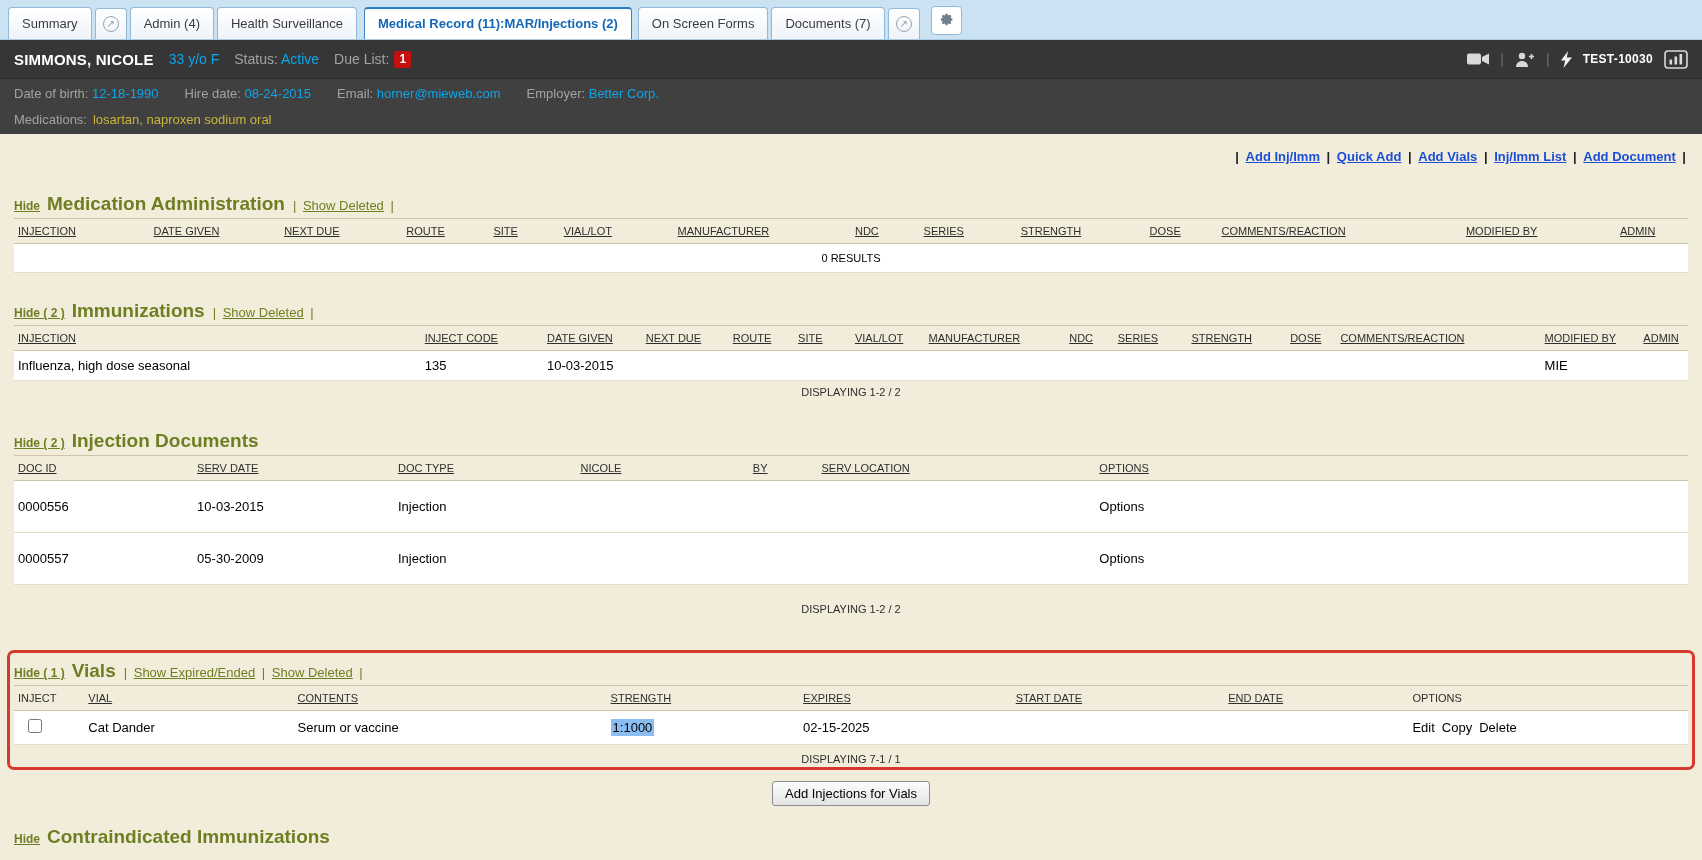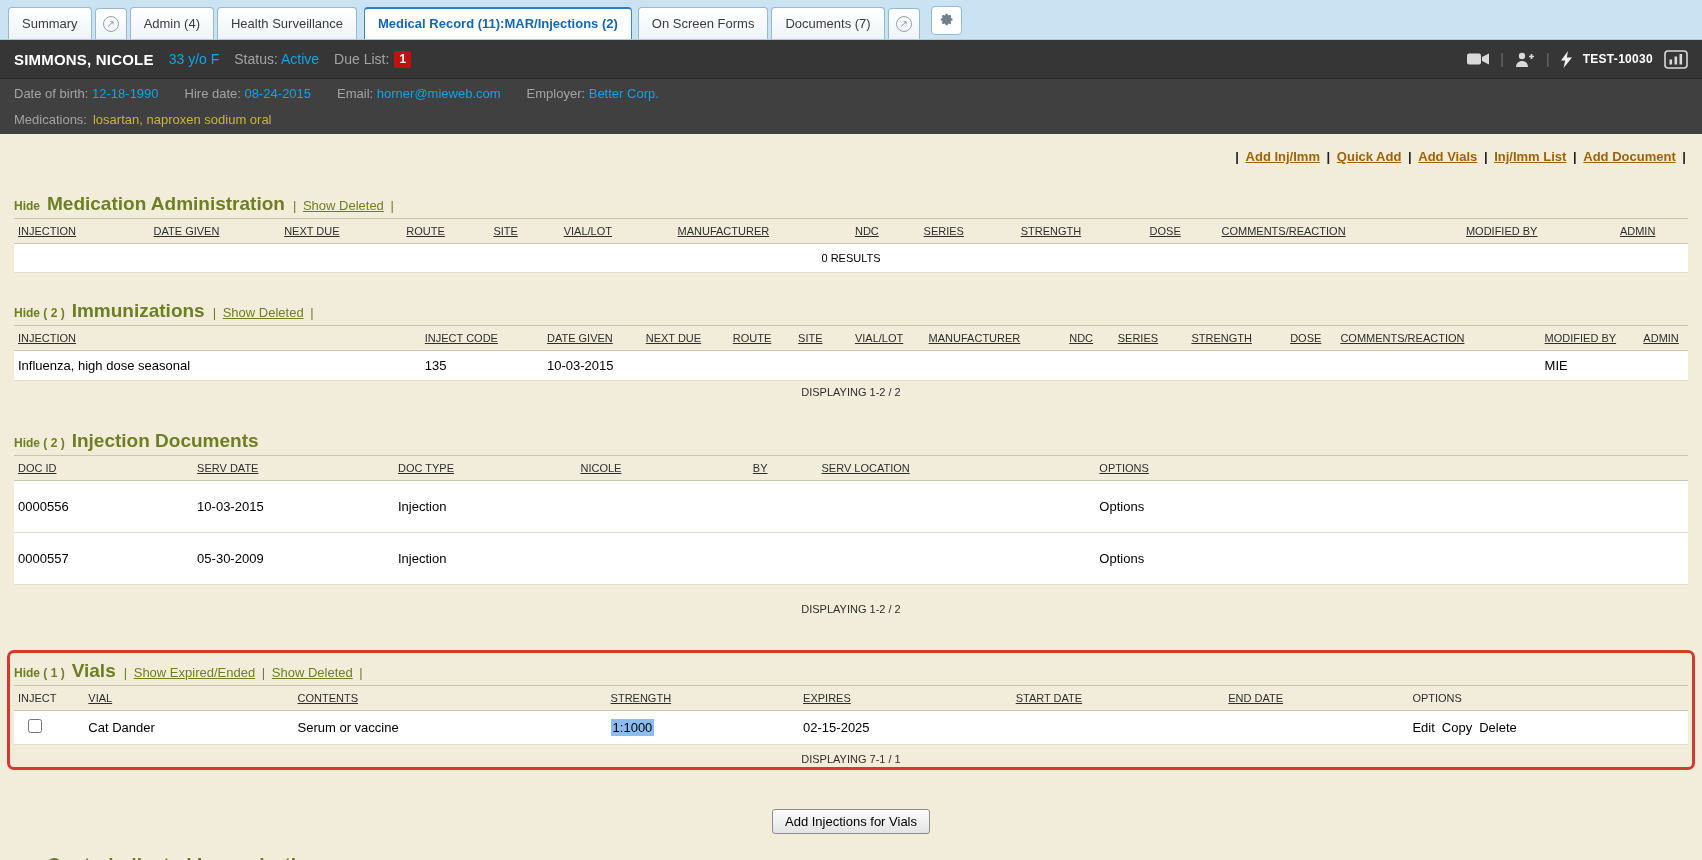--- a/index.html
+++ b/index.html
@@ -34,43 +34,43 @@
   .badge { background:#c40f0f; color:#fff; min-width:17px; height:17px; display:inline-flex; align-items:center; justify-content:center; font-size:12px; font-weight:bold; border-radius:2px; padding:0 3px; margin-left:5px; }
   .phead-right { margin-left:auto; display:flex; align-items:center; gap:11px; }
   .pdiv { color:#707070; font-size:14px; }
   .chart-id { font-weight:bold; font-size:12px; letter-spacing:.3px; }
   .phead2 { display:flex; background:#404040; color:#e6e6e6; height:29px; align-items:center; padding:0 14px; font-size:13px; gap:26px; border-top:1px solid #2a2a2a; }
   .phead3 { display:flex; background:#404040; color:#e6e6e6; height:27px; align-items:center; padding:0 14px 3px; font-size:13px; gap:6px; }
   .med-link { color:#c9b53b; cursor:pointer; text-decoration:none; }
   
   .content { padding:0 14px; }
   .actions { text-align:right; padding:15px 2px 0; font-size:13px; font-weight:bold; color:#222; }
-  .actions a { color:#a16207; text-decoration:underline; margin:9px 3px; cursor:pointer; }
+  .actions a { color:#1d4ed8; text-decoration:underline; margin:9px 3px; cursor:pointer; }
   .sec { margin-top:27px; }
   .sec.first { margin-top:29px; }
   .sec-head { display:flex; align-items:baseline; margin-bottom:3px; }
-  .hide-link { color:#6e7e23; font-size:12px; font-weight:bold; cursor:pointer; white-space:nowrap; }
+  .hide-link { color:#6e7e23; font-size:12px; font-weight:bold; text-decoration:underline; cursor:pointer; white-space:nowrap; }
   .sec-title { color:#6e7e23; font-size:19px; font-weight:bold; margin:0 8px 0 7px; white-space:nowrap; }
   .sec-links { color:#6e7e23; font-size:13px; }
   .sec-links a { color:#6e7e23; text-decoration:underline; cursor:pointer; margin:0 3px; }
   table { width:100%; border-collapse:collapse; table-layout:fixed; }
   th { font-size:11px; font-weight:normal; color:#2e2e2e; text-align:left; padding:6px 4px;
        border-top:1px solid #cdc5aa; border-bottom:1px solid #cdc5aa; text-decoration:underline;
        overflow:hidden; white-space:nowrap; cursor:pointer; }
   th.no-ul { text-decoration:none; cursor:default; }
   td { background:#fff; font-size:13px; color:#000; padding:7px 4px; border-bottom:1px solid #e2dcc8; overflow:hidden; white-space:nowrap; }
   tfoot td { background:transparent; text-align:center; font-size:11px; color:#2e2e2e; padding:5px 4px; border-bottom:none; }
   .empty-row td { text-align:center; font-size:11px; padding:8px 4px; }
   .docs td { padding:18px 4px; }
   .vials-t td { padding:8px 4px; }
   .hl { background:#8cbdf1; padding:1px 2px; }
   .optlink { margin-right:7px; cursor:pointer; }
   .opt-text { cursor:pointer; }
   input[type=checkbox] { margin:0 0 0 10px; width:14px; height:14px; }
-  .btn-row { text-align:center; margin-top:36px; }
+  .btn-row { text-align:center; margin-top:8px; }
   .add-btn { font-size:13px; padding:4px 12px; border:1px solid #8d8d8d; border-radius:3px;
              background:linear-gradient(#fdfdfd,#e3e3e3); cursor:pointer; font-family:inherit; color:#000; }
   .vials-wrap { position:relative; }
   .red-box { position:absolute; left:-7px; right:-7px; top:-10px; bottom:3px; border:3px solid #d63a2e; border-radius:7px; pointer-events:none; }
 </style>
 </head>
 <body>
 
 <div class="tabbar">
   <div class="tab">Summary</div>

